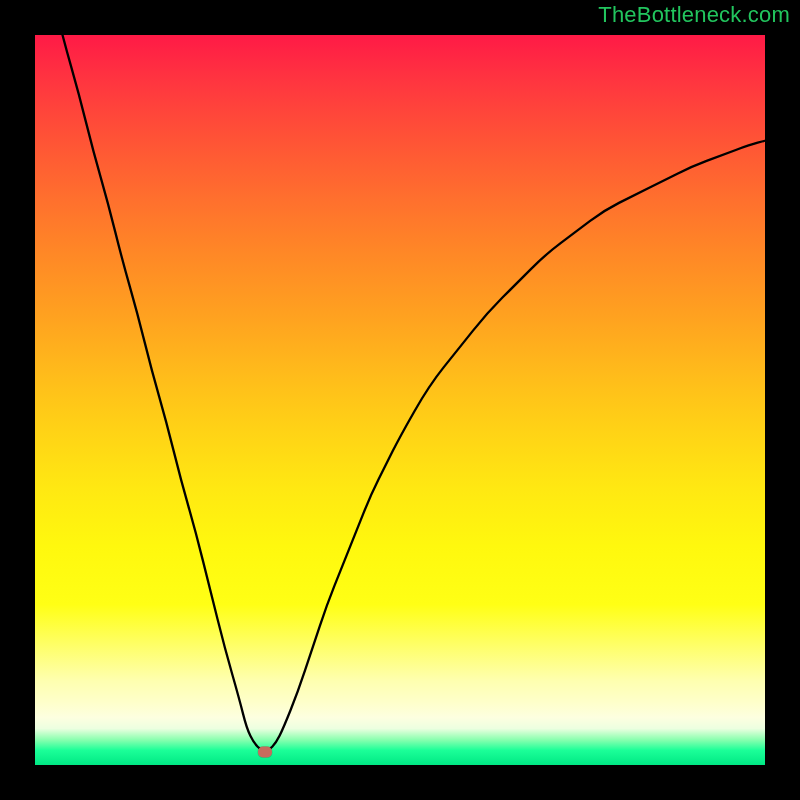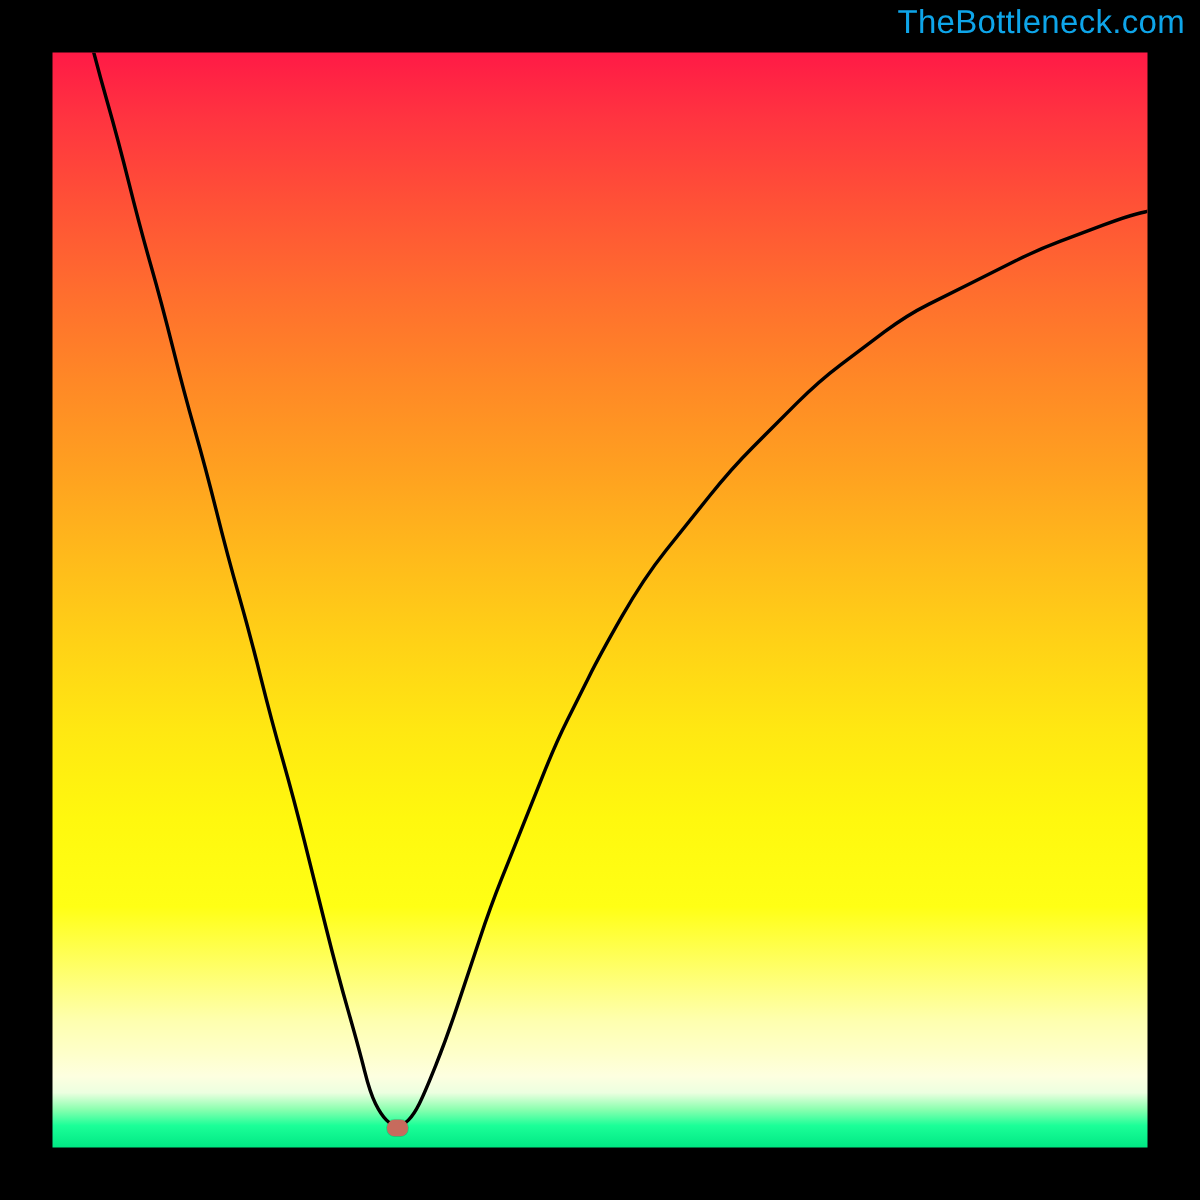--- a/index.html
+++ b/index.html
@@ -14,21 +14,21 @@
   .frame {
     position: relative;
     width: 800px;
     height: 800px;
     background: #000000;
   }
   .attribution {
     position: absolute;
     top: 2px;
     right: 10px;
-    color: #0ea5e9;
+    color: #22c55e;
     font-size: 22px;
     font-weight: 400;
     letter-spacing: 0.2px;
     z-index: 10;
   }
   .plot-area {
     position: absolute;
     left: 35px;
     top: 35px;
     width: 730px;

